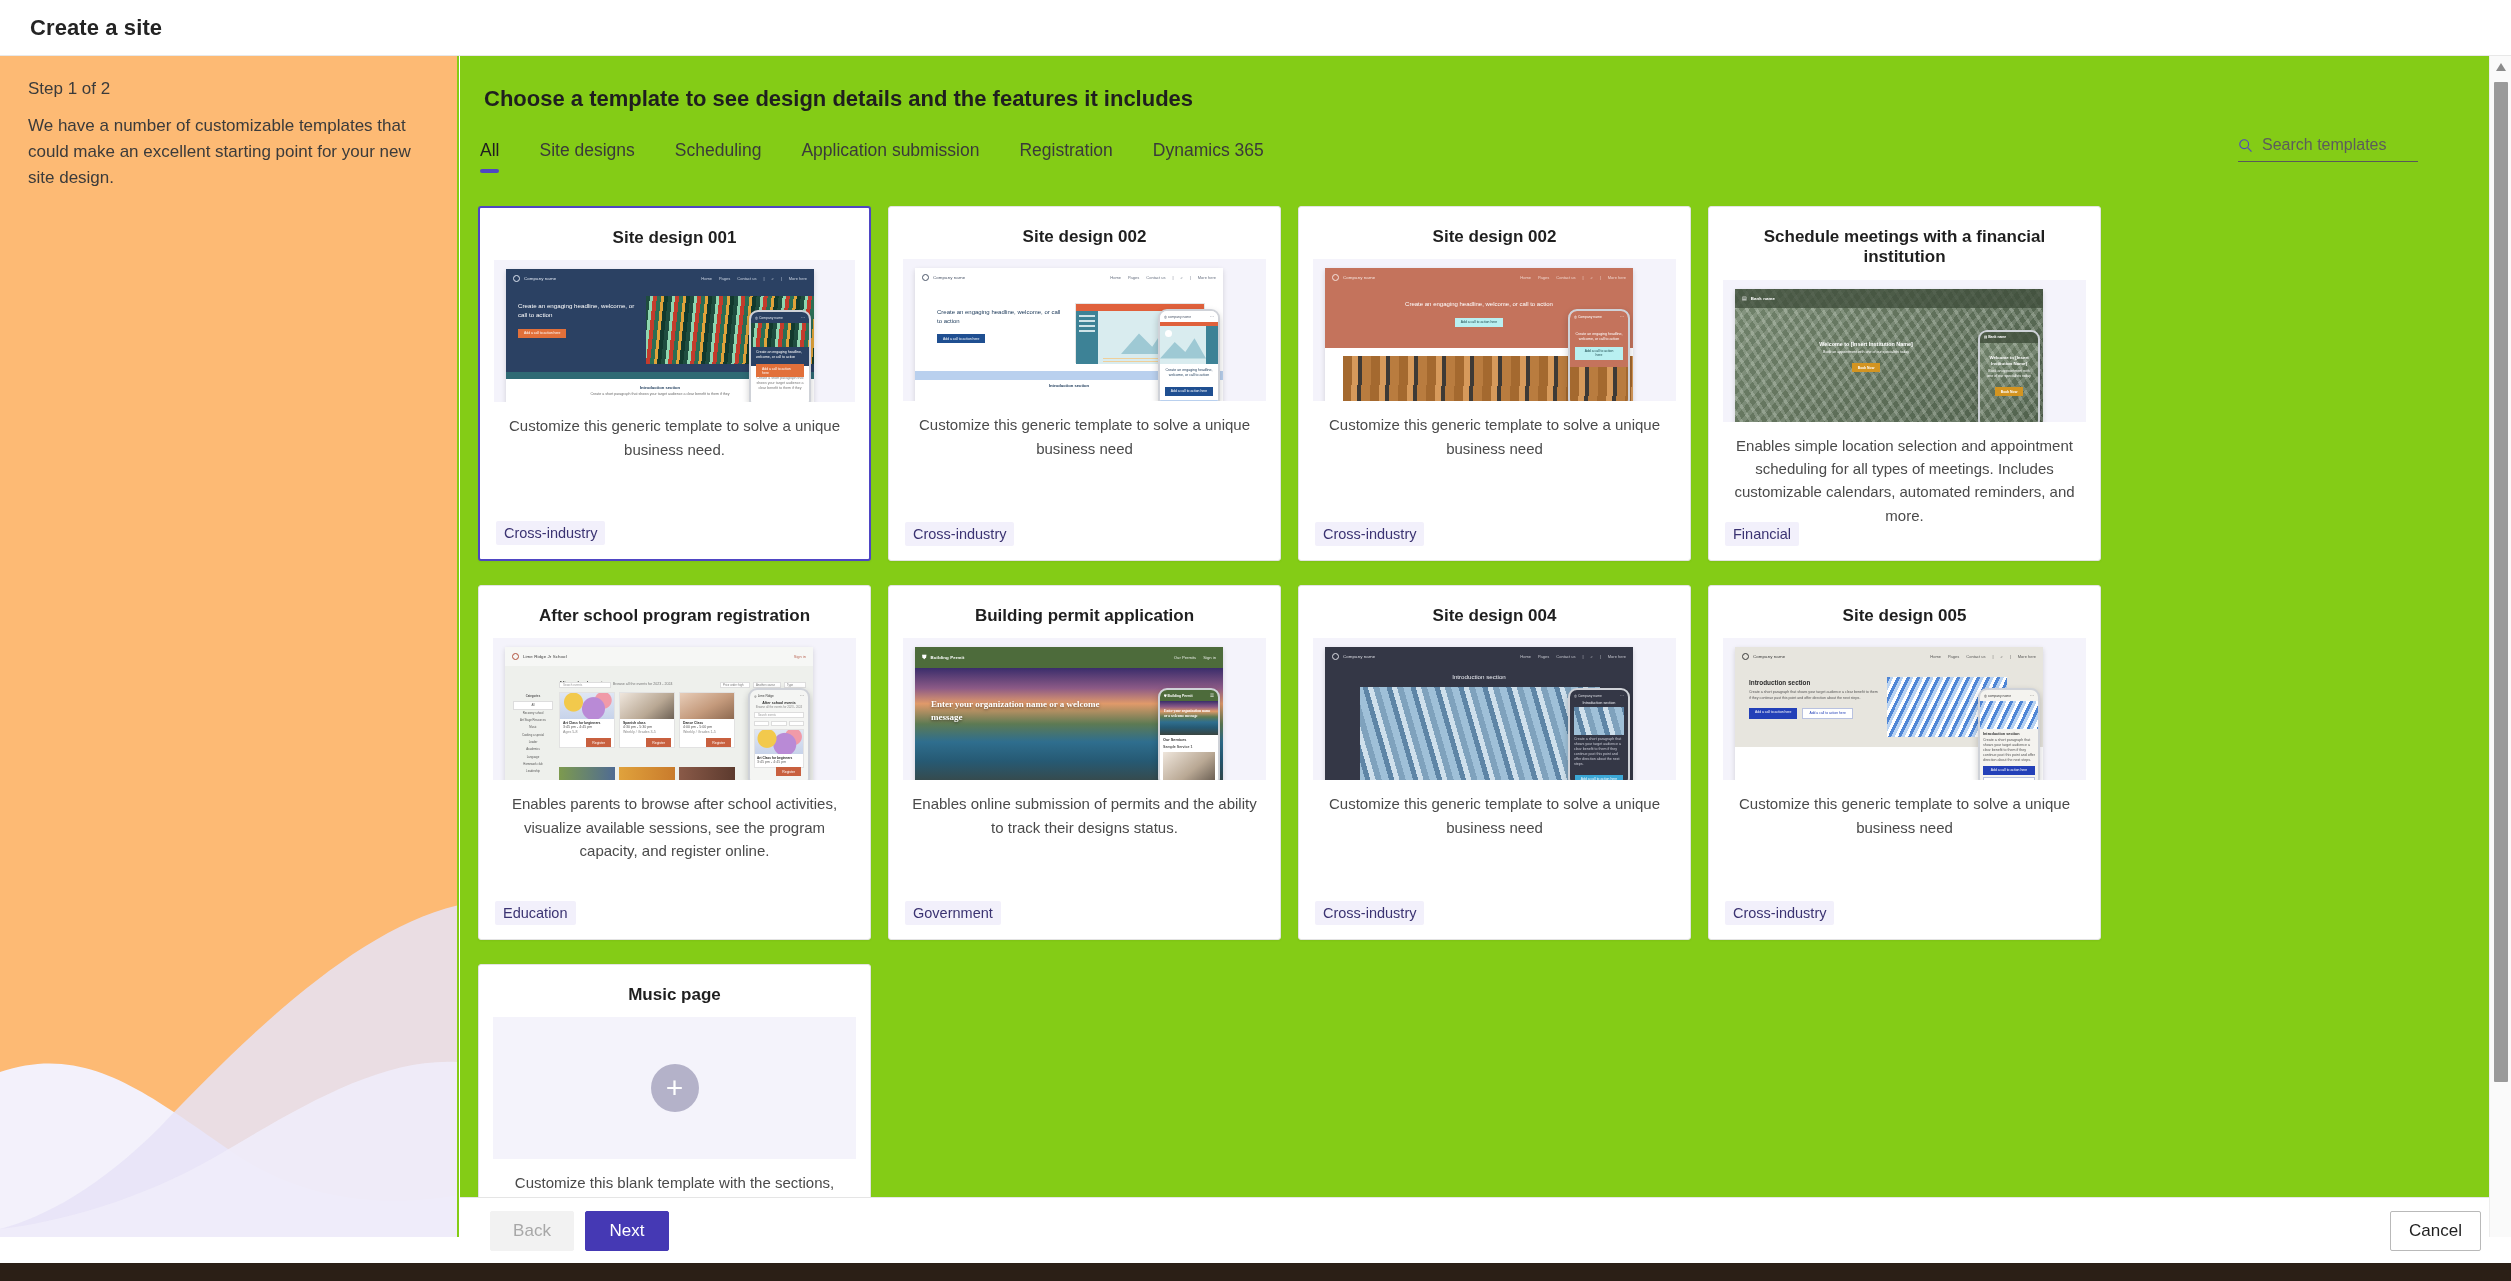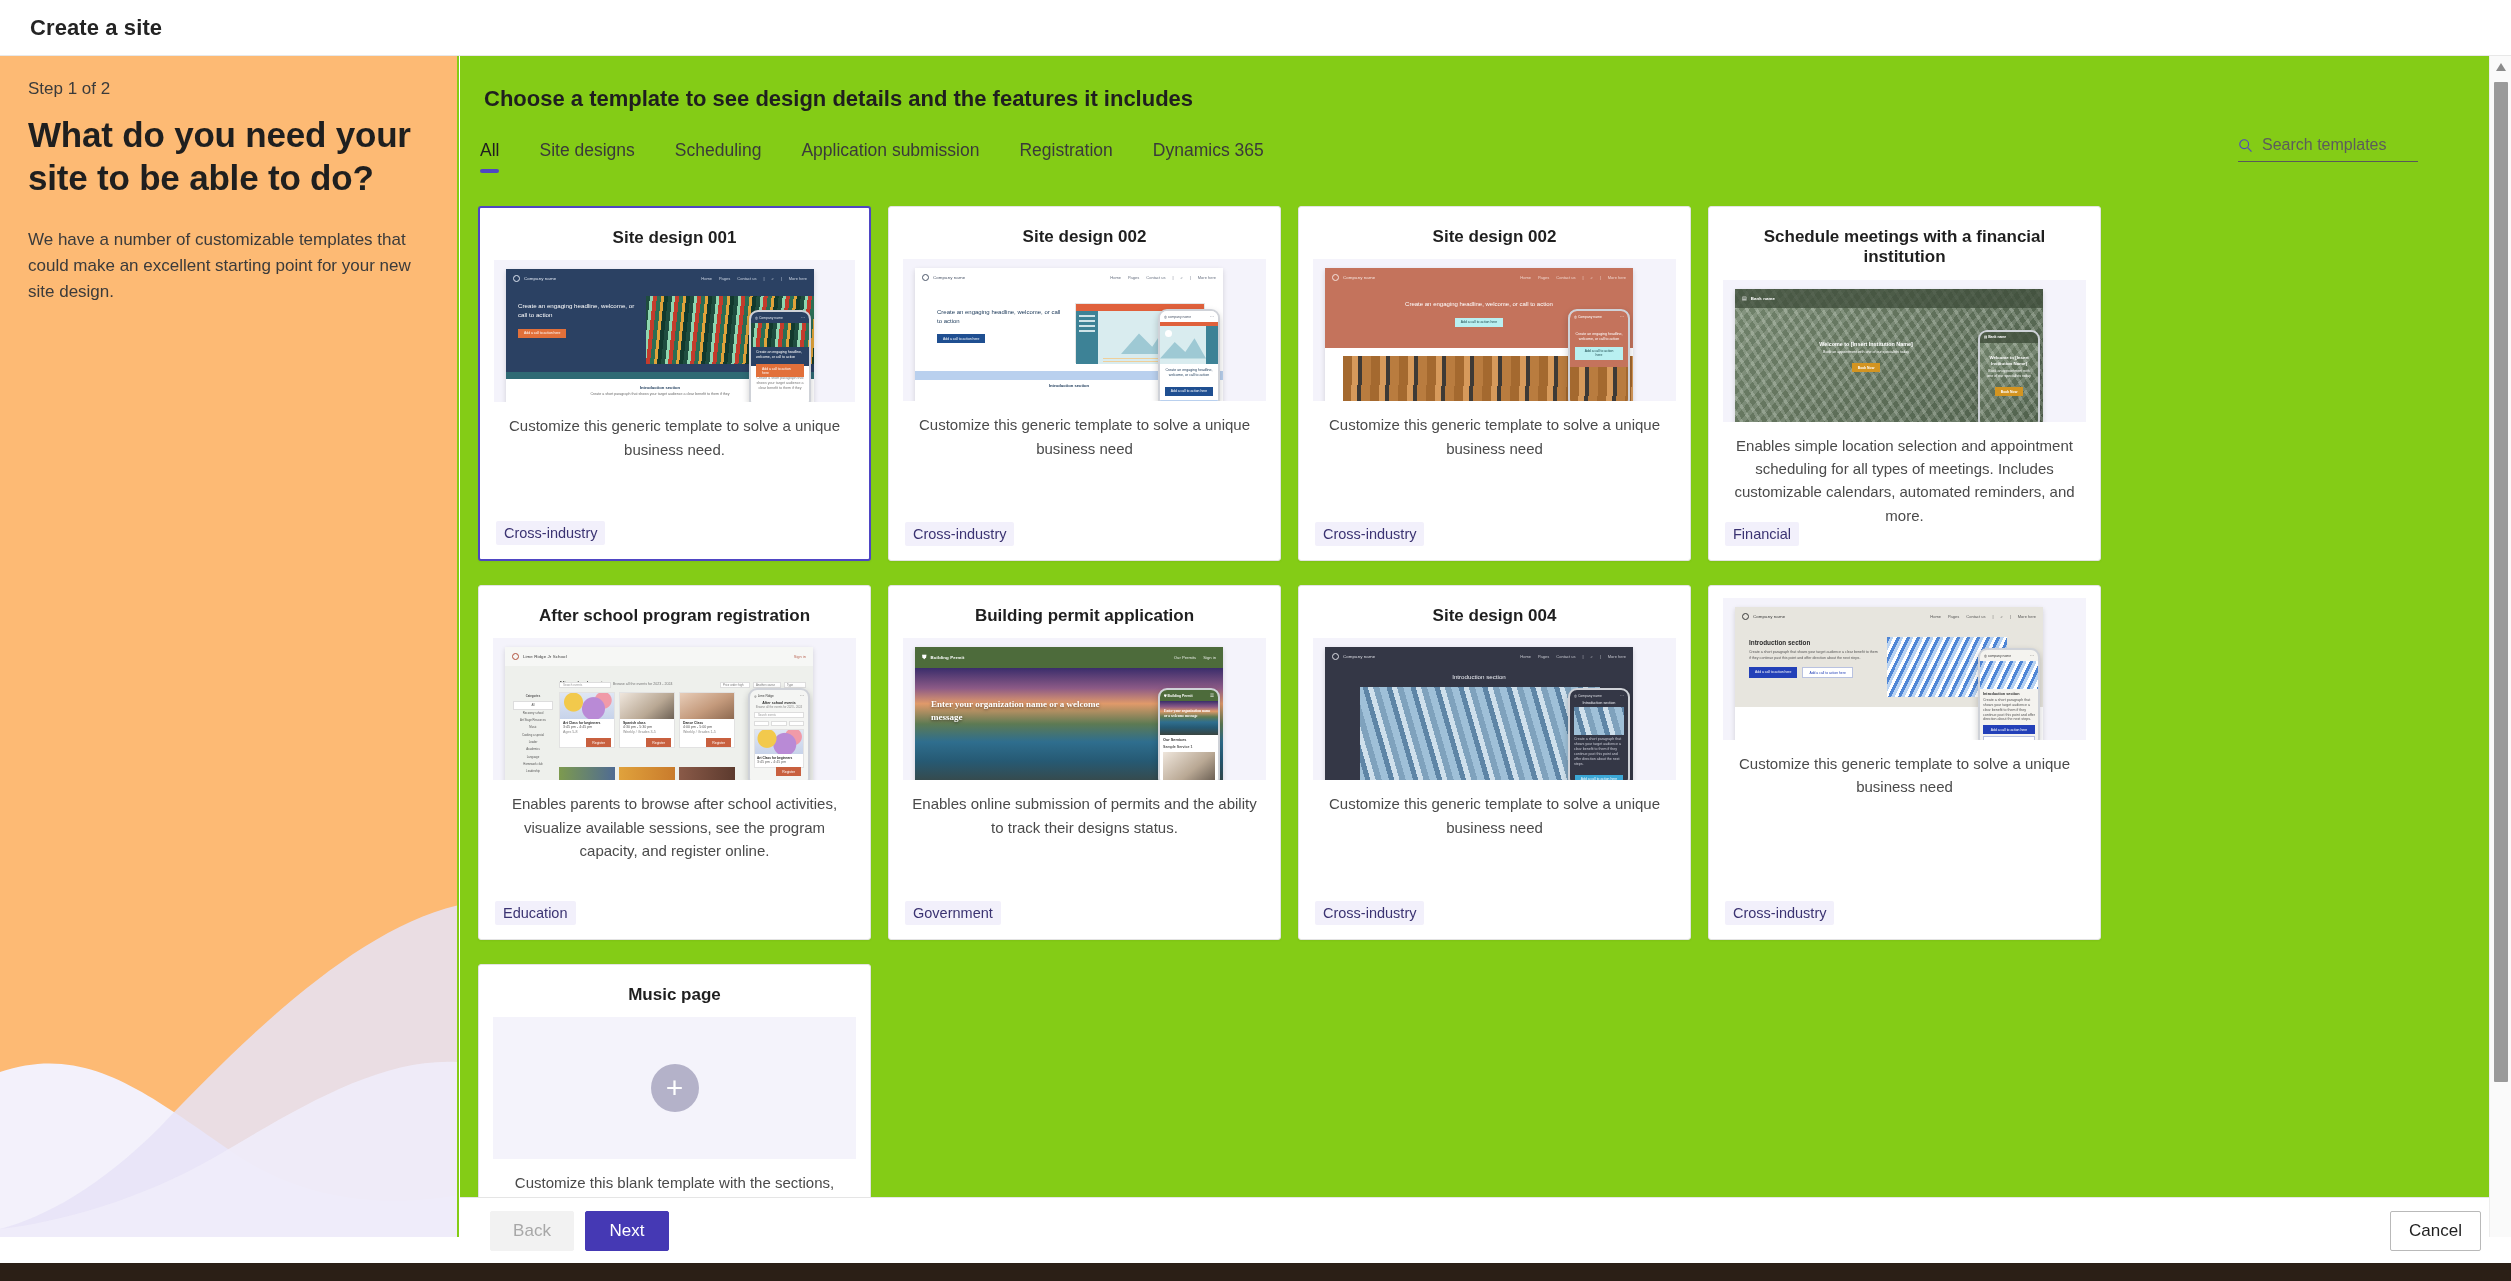--- a/index.html
+++ b/index.html
@@ -199,21 +199,20 @@
 </div>
 
 <div class="leftpanel">
   <svg class="waves" viewBox="0 0 459 380" preserveAspectRatio="none">
     <path d="M0 215 C 90 185, 150 240, 240 300 C 310 345, 390 350, 459 338 L459 380 L0 380 Z" fill="#f3f1fb"></path>
     <path d="M459 48 C 360 70, 250 175, 160 270 C 100 330, 45 360, 0 372 L0 380 L459 380 Z" fill="#e6e3f7" opacity=".85"></path>
     <path d="M459 205 C 380 200, 300 250, 215 300 C 140 343, 60 365, 0 372 L0 380 L459 380 Z" fill="#efecfa" opacity=".9"></path>
   </svg>
   <div class="lp-inner">
     <div class="step-label">Step 1 of 2</div>
-    <div class="lp-heading">What do you need your site to be able to do?</div>
     <div class="lp-body">We have a number of customizable templates that could make an excellent starting point for your new site design.</div>
   </div>
 </div>
 
 <div class="main">
   <div class="main-title">Choose a template to see design details and the features it includes</div>
 
   <div class="tabrow">
     <div class="tab active">All</div>
     <div class="tab">Site designs</div>
@@ -601,20 +600,21 @@
             <div style="text-align:center;"><div class="btn-mini" style="background:#3ba7d6;margin-top:3px;">Add a call to action here</div></div>
 
           </div>
         </div>
       </div>
       <div class="card-desc">Customize this generic template to solve a unique business need</div>
       <div class="card-tag">Cross-industry</div>
     </div>
 
     <div class="card">
+      <div class="card-title">Site design 005</div>
       <div class="thumb-wrap">
         <div class="bw" style="background:#e7e5de;">
           <div class="bnav" style="color:#3b3b3b;">
             <div class="blogo">
                 <span class="bdot"></span>
                 <span class="bmini">Company name</span>
               </div>
             <div class="blinks">
                 <span>Home</span>
                 <span>Pages</span>

